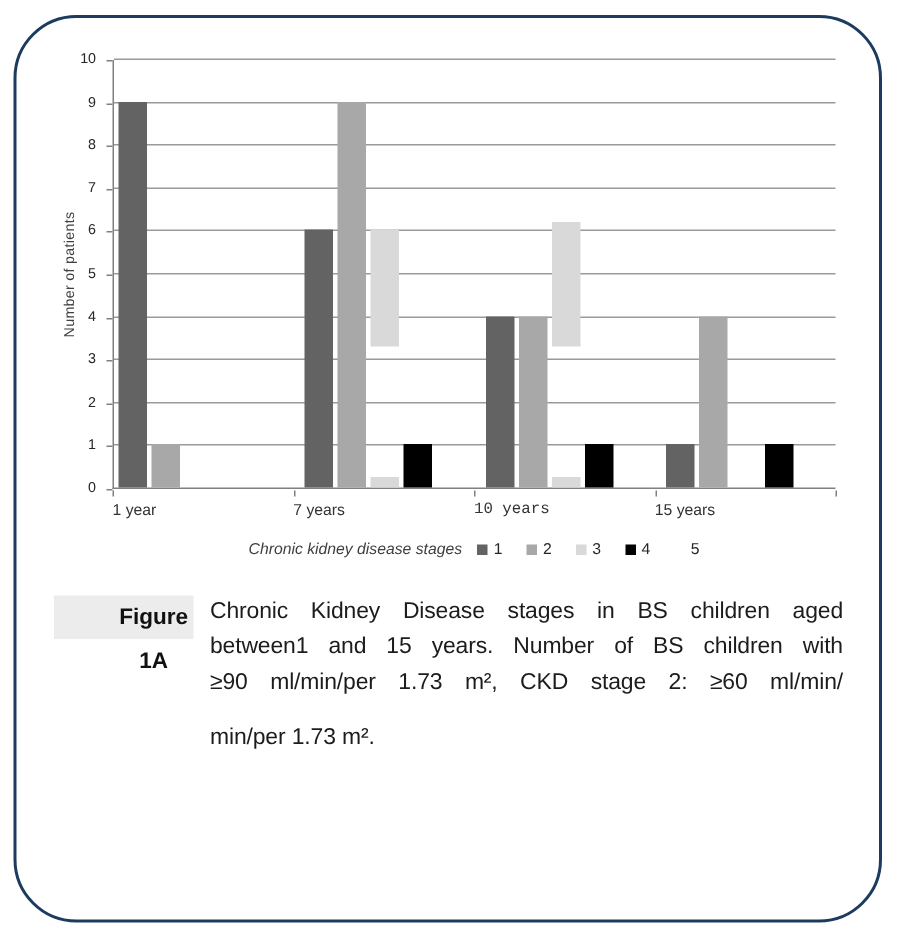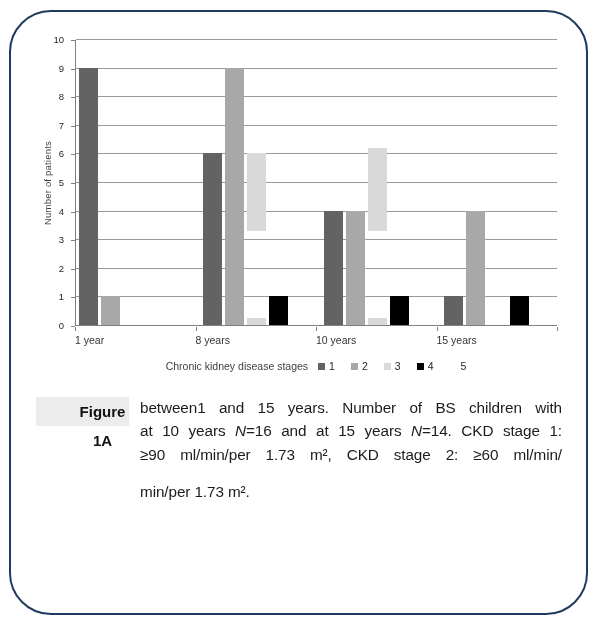--- a/index.html
+++ b/index.html
@@ -16,21 +16,21 @@
   #plot { position:absolute; left:75px; top:40px; width:482px; height:286px;
           border-left:1px solid #808080; border-bottom:1px solid #808080; }
   .gridline { position:absolute; left:0; width:100%; height:1px; background:#9a9a9a; }
   .bar { position:absolute; width:19px; }
   #xticks { position:absolute; left:75px; top:327px; width:483px; height:5px; }
   .xtick-mark { position:absolute; top:0; width:1px; height:4px; background:#808080; }
   #xlabels { position:absolute; left:75px; top:334px; width:482px; height:14px; }
   .xlabel { position:absolute; text-align:left; font-size:10.5px; color:#333333; }
   #legend { position:absolute; left:75px; top:360px; width:482px; display:flex;
             justify-content:center; align-items:center; gap:16px; }
-  .legend-title { font-size:10.5px; color:#3f3f3f; margin-right:-6px; }
+  .legend-title { font-size:10.5px; color:#3f3f3f; margin-right:-6px;font-style:italic; }
   .legend-item { display:inline-flex; align-items:center; gap:4px; }
   .swatch { width:7px; height:7px; display:inline-block; }
   .legend-label { font-size:10.5px; color:#262626; }
   .figtag { position:absolute; left:36px; top:397px; width:93px; height:29px; background:#ececec;
             font-weight:bold; font-size:15px; color:#111111; text-align:center; line-height:29px;padding-left:40px; }
   .captext { position:absolute; left:140px; top:396px; width:422px; font-size:15.3px;
              line-height:23.4px; color:#1c1c1c; letter-spacing:-0.1px; }
   .cap-line { text-align:justify; text-align-last:justify; }
   .cap-line.last { text-align-last:left;margin-top:14px; }
   .it { font-style:italic; }
@@ -95,22 +95,22 @@
     </div>
   <div id="xticks">
       <div class="xtick-mark" style="left: 0px; background: rgb(128, 128, 128);"></div>
       <div class="xtick-mark" style="left: 120.5px; background: rgb(128, 128, 128);"></div>
       <div class="xtick-mark" style="left: 241px; background: rgb(128, 128, 128);"></div>
       <div class="xtick-mark" style="left: 361.5px; background: rgb(128, 128, 128);"></div>
       <div class="xtick-mark" style="left: 482px; background: rgb(128, 128, 128);"></div>
     </div>
   <div id="xlabels">
       <div class="xlabel" style="left: 0px; width: 120.5px;">1 year</div>
-      <div class="xlabel" style="left: 120.5px; width: 120.5px;">8 years</div>
-      <div class="xlabel" style="left: 241px; width: 120.5px;">10 years</div>
+      <div class="xlabel" style="left: 120.5px; width: 120.5px;">7 years</div>
+      <div class="xlabel" style="left: 241px; width: 120.5px; font-family: Liberation Mono, monospace;">10 years</div>
       <div class="xlabel" style="left: 361.5px; width: 120.5px;">15 years</div>
     </div>
 
   <div id="legend">
     <span class="legend-title">Chronic kidney disease stages</span>
     <span id="legend-items" style="display:inline-flex;align-items:center;gap:16px;">
         <span class="legend-item">
           <span class="swatch" style="background: rgb(99, 99, 99);"></span>
           <span class="legend-label">1</span>
         </span>
@@ -128,18 +128,18 @@
         </span>
         <span class="legend-item">
           <span class="swatch" style="background: rgb(255, 255, 255);"></span>
           <span class="legend-label">5</span>
         </span>
       </span>
   </div>
 
   <div class="figtag">Figure 1A</div>
   <div class="captext" id="captext">
+      <div class="cap-line"><span>Chronic Kidney Disease stages in BS children aged</span></div>
       <div class="cap-line"><span>between1 and 15 years. Number of BS children with</span></div>
-      <div class="cap-line"><span>at 10 years </span><span class="it">N</span><span>=16 and at 15 years </span><span class="it">N</span><span>=14. CKD stage 1:</span></div>
       <div class="cap-line"><span>≥90 ml/min/per 1.73 m², CKD stage 2: ≥60 ml/min/</span></div>
       <div class="cap-line last"><span>min/per 1.73 m².</span></div>
     </div>
 </div>
 
 </body></html>

